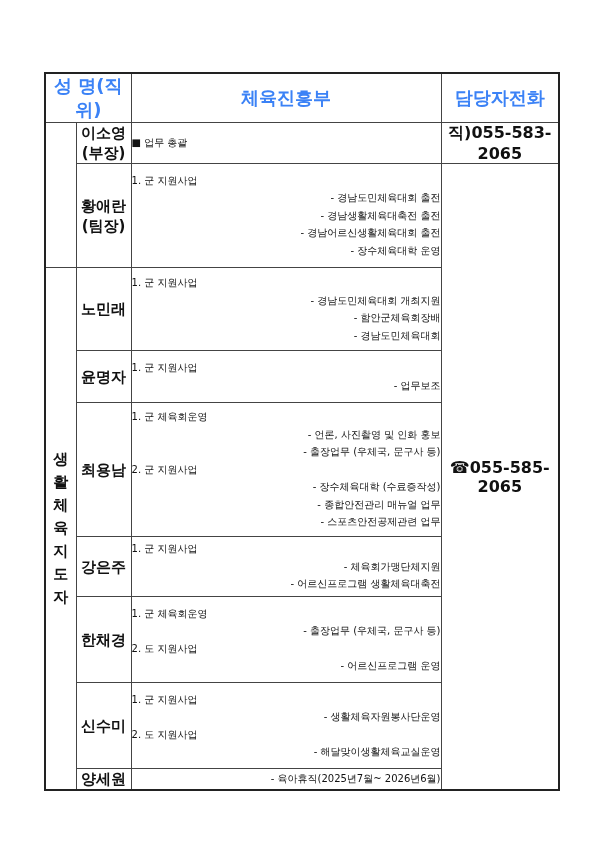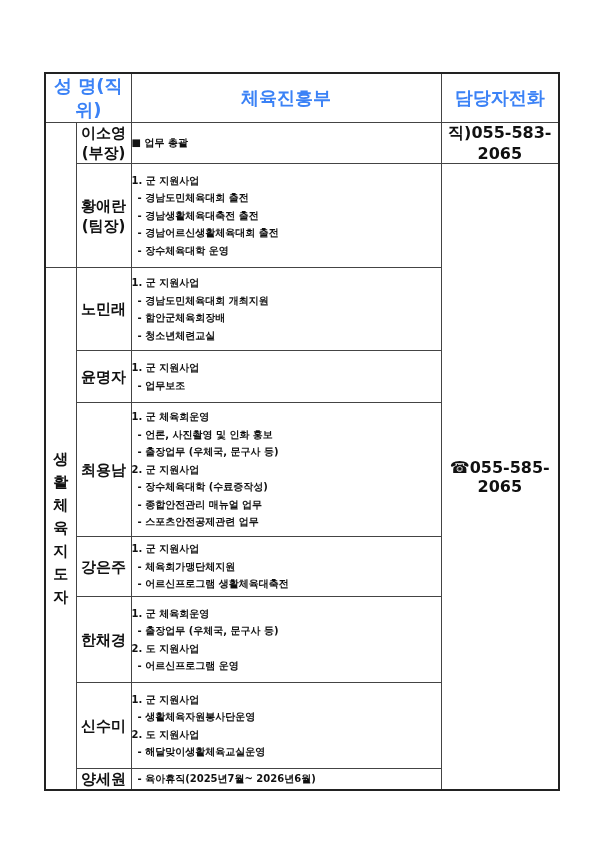--- a/index.html
+++ b/index.html
@@ -14,23 +14,23 @@
       color: #3b82f6; font-weight: bold; font-size: 18px; height: 20px; text-align: center;
       border-bottom: 3px double #444;
     }
     col.c-cat { width: 31px; }
     col.c-name { width: 55px; }
     col.c-duty { width: 310px; }
     col.c-phone { width: 118px; }
     td.cat { text-align: center; font-weight: bold; font-size: 15px; line-height: 23px; }
     td.cat span { display: block; }
     td.name { text-align: center; font-weight: bold; font-size: 15px; line-height: 20px; }
-    td.duty { font-size: 10px; line-height: 17.5px; padding: 3px 0 3px 3px; font-weight: bold; }
+    td.duty { font-size: 10px; line-height: 17.5px; padding: 3px 0 3px 3px; font-weight: normal; }
     td.duty div.l1 { }
-    td.duty div.l2 { padding-left: 6px; }
+    td.duty div.l2 { padding-left: 6px; text-align: right; }
     td.phone { text-align: center; font-size: 16px; font-weight: bold; }
     .hdr-name { letter-spacing: 0px; }
   </style>
 </head>
 <body>
 
 <table class="org">
   <colgroup>
       <col class="c-cat">
       <col class="c-name">
@@ -80,21 +80,21 @@
           <span>도</span>
           <span>자</span>
         </td>
         <td class="name">
           <div>노민래</div>
         </td>
         <td class="duty">
           <div class="l1">1. 군 지원사업</div>
           <div class="l2">- 경남도민체육대회 개최지원</div>
           <div class="l2">- 함안군체육회장배</div>
-          <div class="l2">- 청소년체련교실</div>
+          <div class="l2">- 경남도민체육대회</div>
         </td>
       </tr>
       <tr style="height: 52px;">
         <td class="name">
           <div>윤명자</div>
         </td>
         <td class="duty">
           <div class="l1">1. 군 지원사업</div>
           <div class="l2">- 업무보조</div>
         </td>

